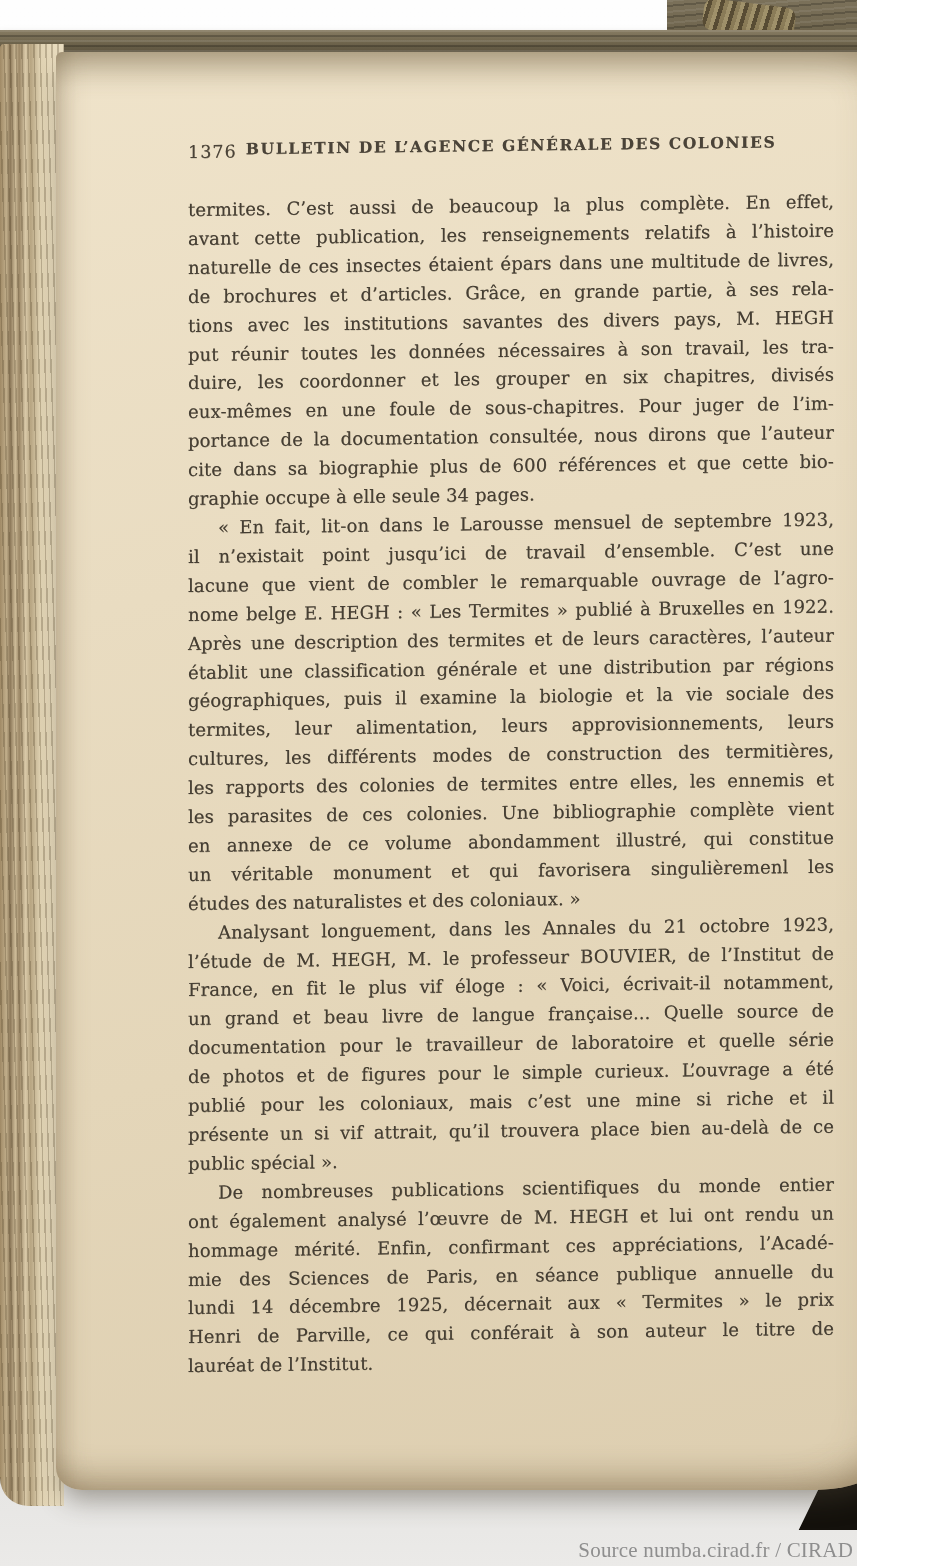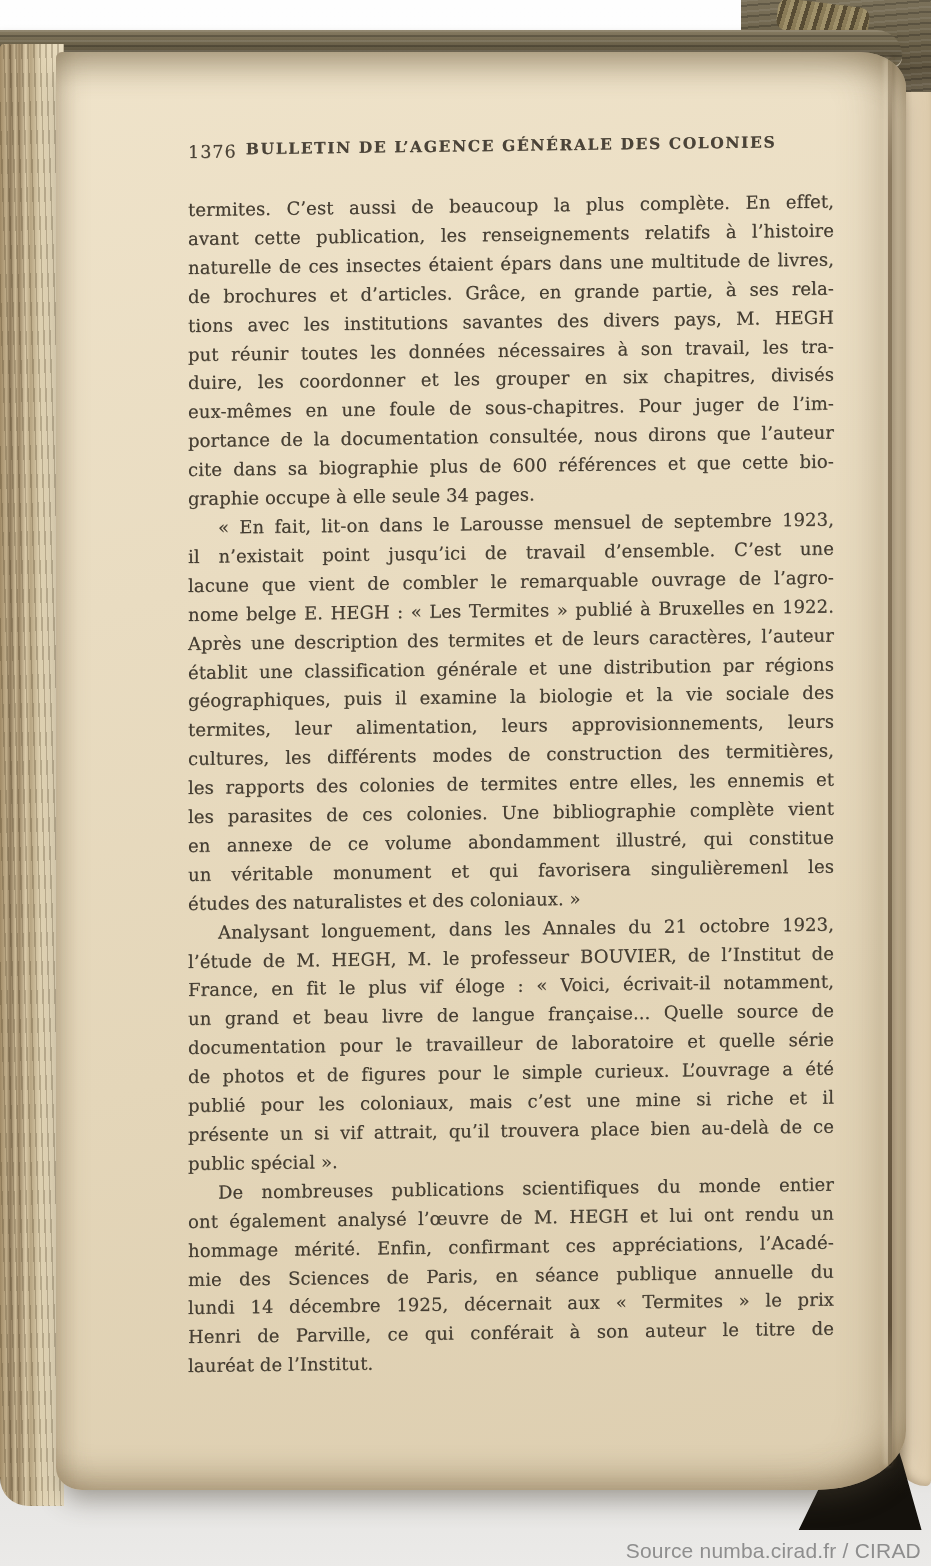--- a/index.html
+++ b/index.html
@@ -1,17 +1,17 @@
 <!DOCTYPE html>
 <html><head>
 <meta charset="utf-8">
 <style>
   html,body { margin:0; padding:0; background:#ffffff; }
   .scene {
-    position:relative; width:931px; height:1566px; overflow:hidden;
+    position:relative; width:857px; height:1566px; overflow:hidden;
     background:linear-gradient(180deg,#fefefe 0%,#fcfcfb 55%,#f1f0ee 100%);
     font-family:"DejaVu Serif","Liberation Serif",serif;
   }
   
   .scanner-bottom {
     position:absolute; left:0; right:0; bottom:0; height:120px;
     background:linear-gradient(180deg,#d9d8d6 0%,#e7e6e4 40%,#ebeae8 100%);
   }
   
   .adjacent-page {
@@ -89,22 +89,22 @@
   }
   .running-title {
     text-align:center; font-size:15.5px; font-weight:bold;
     letter-spacing:1.6px; color:#4a4338; white-space:nowrap;
   }
   .page-text { font-size:18px; line-height:28.9px; letter-spacing:0.1px; }
   .line { text-align:justify; text-align-last:justify; text-justify:inter-word; }
   .line.lastline { text-align-last:left; }
   .line.firstline { text-indent:30px; }
   .watermark {
-    position:absolute; right:10px; bottom:3px;
-    font-family:Liberation Sans, sans-serif;
+    position:absolute; right:4px; bottom:3px;
+    font-family:Liberation Serif, serif;
     font-size:21px; color:#8e8e8e; letter-spacing:.2px;
   }
 </style>
 </head>
 <body>
 
 <div class="scene">
   <div class="scanner-bottom"></div>
   <div class="adjacent-page"></div>
   <div class="binding-wedge"></div>

